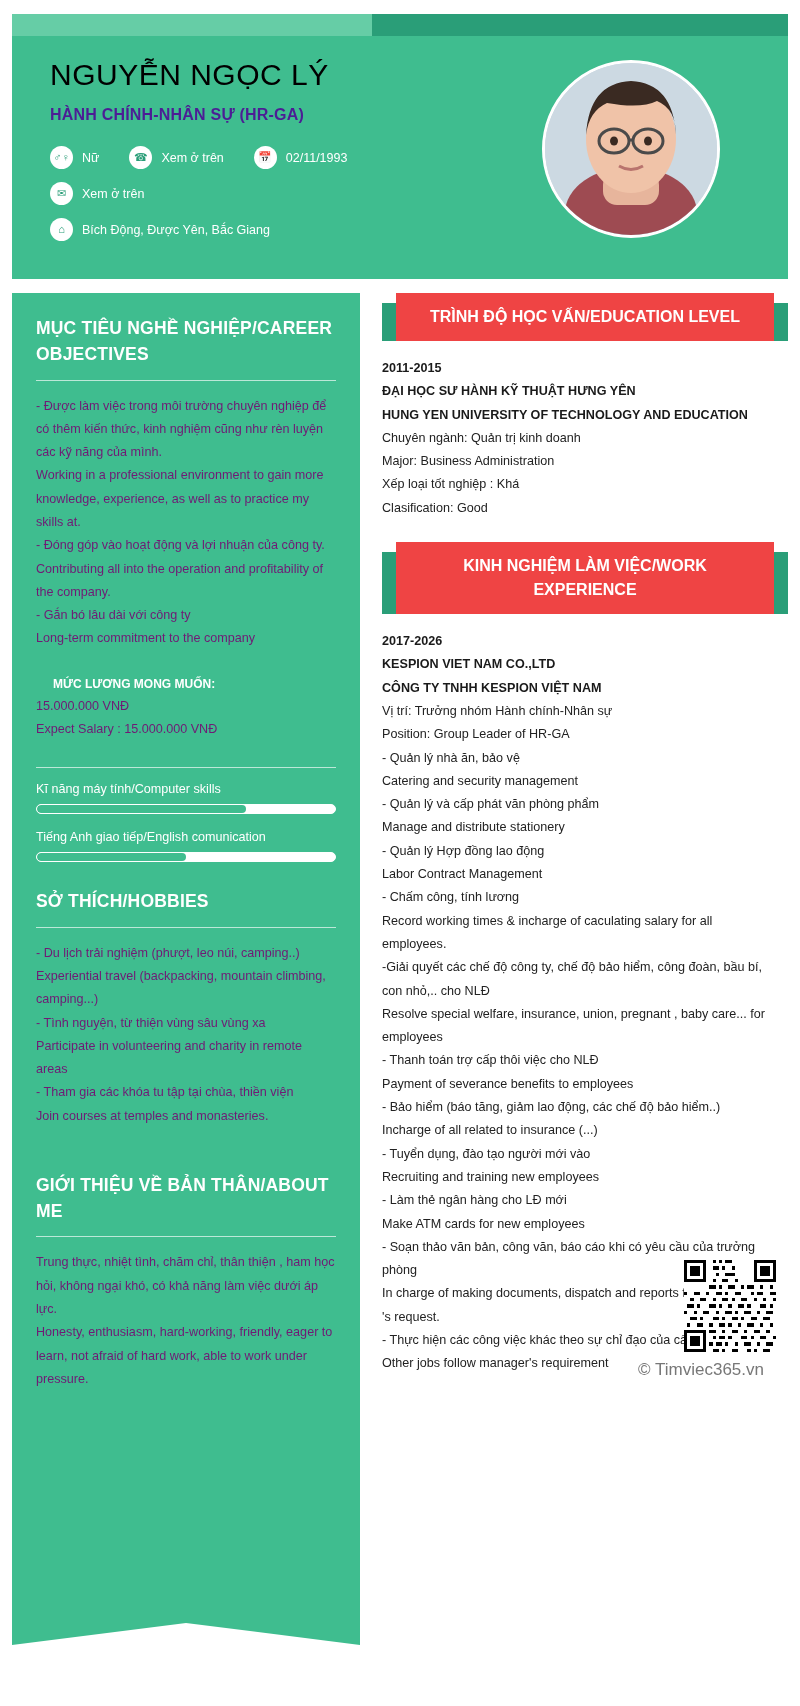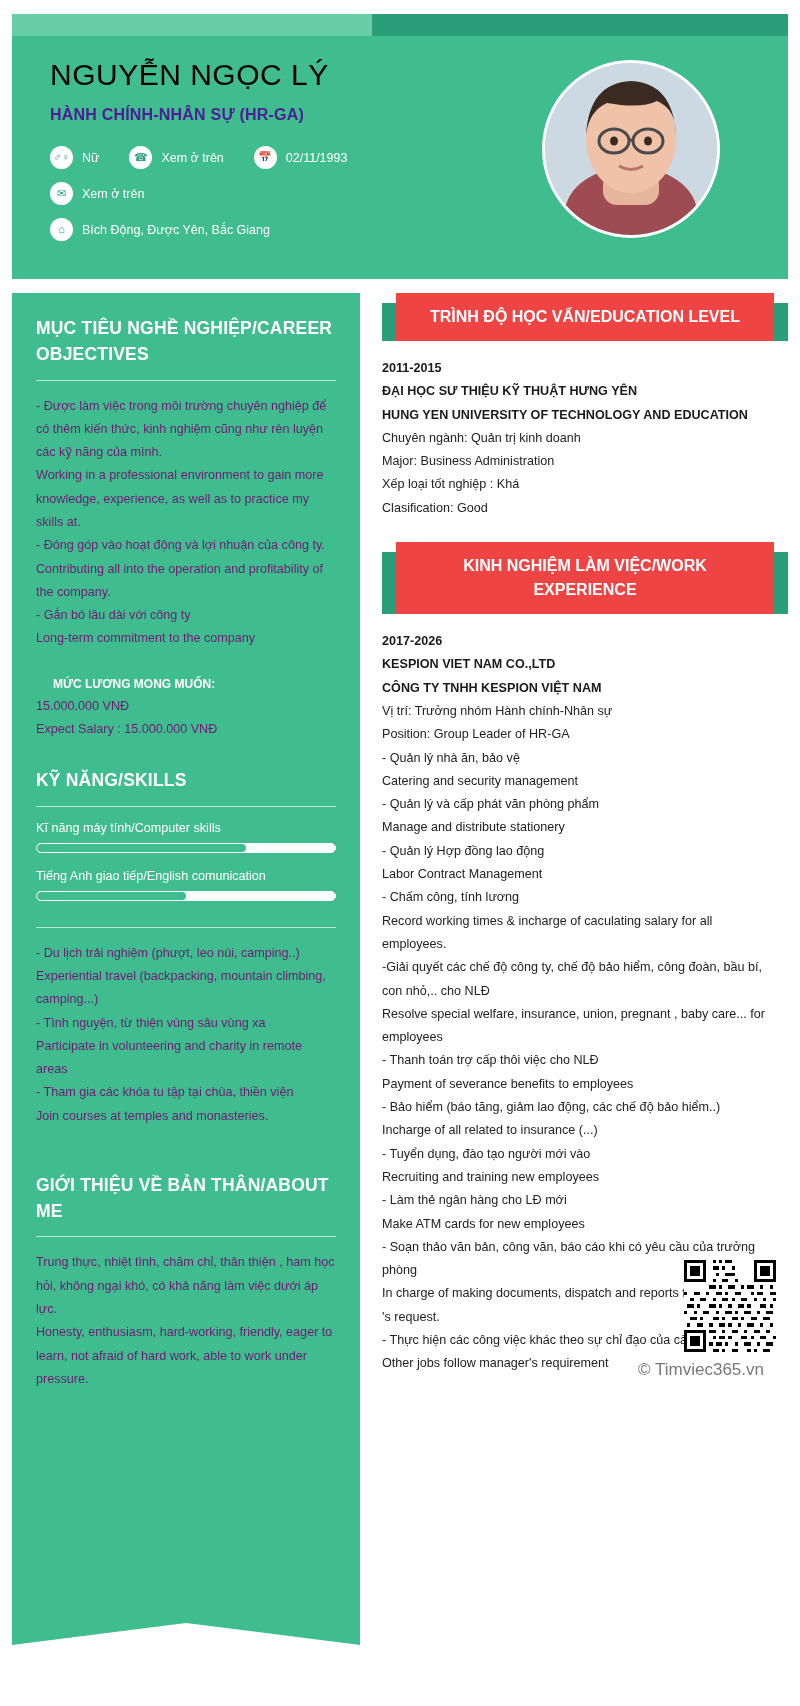--- a/index.html
+++ b/index.html
@@ -304,35 +304,35 @@
 Long-term commitment to the company</div>
       </div>
 
       <div class="block">
         <div class="l-sub">MỨC LƯƠNG MONG MUỐN:</div>
         <div class="l-text">15.000.000 VNĐ</div>
         <div class="l-text">Expect  Salary : 15.000.000 VNĐ</div>
       </div>
 
       <div class="block">
-        <div class="l-title">KỸ NĂNG/SKILLS</div>
         <div class="l-rule"></div>
 
         <div class="skill-label">Kĩ năng máy tính/Computer skills</div>
         <div class="bar">
           <div class="bar-fill" id="skillfill0" style="width: 70%;"></div>
         </div>
 
         <div class="skill-label">Tiếng Anh giao tiếp/English comunication</div>
         <div class="bar">
           <div class="bar-fill" id="skillfill1" style="width: 50%;"></div>
         </div>
       </div>
 
       <div class="block">
+        <div class="l-title">SỞ THÍCH/HOBBIES</div>
         <div class="l-rule"></div>
         <div class="l-text" style="white-space: pre-line;">- Du lịch trải nghiệm (phượt, leo núi, camping..)
 Experiential travel (backpacking, mountain climbing, camping...)
 - Tình nguyện, từ thiện vùng sâu vùng xa
 Participate in volunteering and charity in remote areas
 - Tham gia các khóa tu tập tại chùa, thiền viện
 Join courses at temples and monasteries.</div>
       </div>
 
       <div class="block" style="margin-top:44px;">
@@ -347,21 +347,21 @@
     <div class="right-col">
 
       <div class="banner-wrap">
         <div class="banner-tail-l"></div>
         <div class="banner-tail-r"></div>
         <div class="banner">TRÌNH ĐỘ HỌC VẤN/EDUCATION LEVEL</div>
       </div>
 
       <div class="r-block">
         <div class="r-bold">2011-2015</div>
-        <div class="r-bold">ĐẠI HỌC SƯ THIỆU KỸ THUẬT HƯNG YÊN</div>
+        <div class="r-bold">ĐẠI HỌC SƯ HÀNH KỸ THUẬT HƯNG YÊN</div>
         <div class="r-bold justify">HUNG YEN UNIVERSITY OF TECHNOLOGY AND EDUCATION</div>
         <div class="r-text" style="white-space: pre-line;">Chuyên ngành: Quản trị kinh doanh
 Major: Business Administration
 Xếp loại tốt nghiệp : Khá
 Clasification: Good</div>
       </div>
 
       <div class="banner-wrap">
         <div class="banner-tail-l"></div>
         <div class="banner-tail-r"></div>

